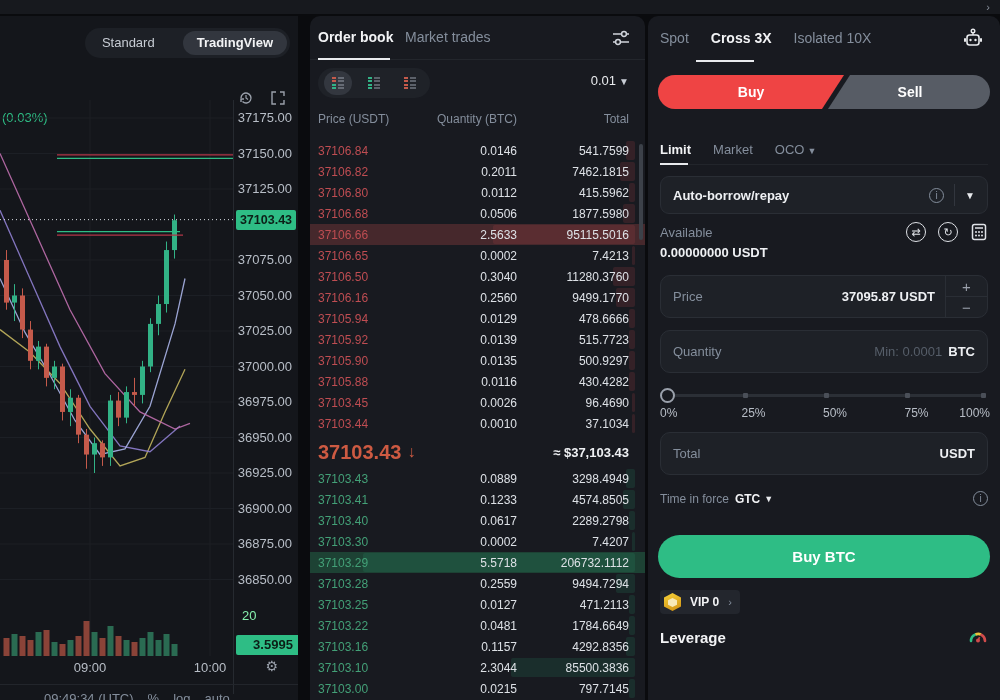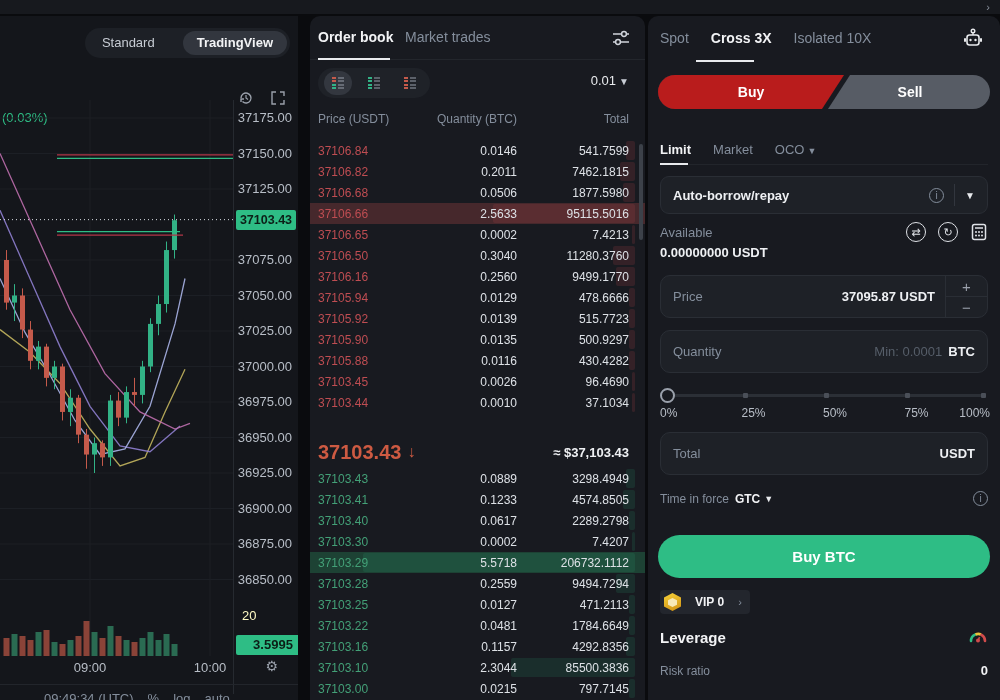--- a/index.html
+++ b/index.html
@@ -20,21 +20,21 @@
   .view-tabs { position:absolute; top:12px; right:8px; height:30px; background:#1d2026; border-radius:16px;
     display:flex; align-items:center; padding:3px; gap:14px; }
   .view-tab { font-size:13px; color:#c7ccd4; padding:0 14px; line-height:24px; border-radius:13px; cursor:default; }
   .view-tab.active { background:#32363e; color:#f2f3f5; font-weight:bold; }
   .chart-toolbar { position:absolute; top:74px; right:12px; display:flex; gap:16px; color:#9aa0ab; }
   .plot-wrap { position:absolute; left:0; top:84px; width:233px; height:571px; }
   .axis-col { position:absolute; left:233px; top:84px; width:65px; height:594px; border-left:1px solid #262a30; }
   .axis-tick { position:absolute; right:6px; font-size:13px; color:#b8bec7; height:16px; line-height:16px; }
   .price-badge { position:absolute; left:236px; width:60px; height:20px; background:#2ebd85; color:#0c1f17;
     font-size:12.5px; font-weight:bold; text-align:center; line-height:20px; border-radius:2px; }
-  .vol-tick { position:absolute; left:242px; top:592px; font-size:13px; color:#fef9c3; }
+  .vol-tick { position:absolute; left:242px; top:592px; font-size:13px; color:#86efac; }
   .vol-badge { position:absolute; left:236px; top:619px; width:74px; height:20px; background:#2ebd85; color:#0c1f17;
     font-size:13px; font-weight:bold; text-align:center; line-height:20px; border-radius:2px; }
   .change-label { position:absolute; left:2px; top:94px; font-size:13px; color:#2ebd85; }
   .time-axis { position:absolute; left:0; top:640px; width:298px; height:22px; }
   .time-tick { position:absolute; width:48px; text-align:center; font-size:13px; color:#b8bec7; top:4px; }
   .gear { position:absolute; right:20px; top:2px; color:#9aa0ab; font-size:14px; }
   .chart-bottom { position:absolute; left:0; top:668px; width:298px; border-top:1px solid #22252b; padding:6px 0 0 44px;
     font-size:13px; color:#848e9c; display:flex; gap:14px; }
 
   
@@ -72,21 +72,21 @@
   .ob-last .dir { font-size:16px; color:#cd5a42; margin-left:6px; }
   .ob-last .usd { margin-left:auto; font-size:13px; font-weight:bold; color:#eef0f3; }
   .ob-scroll { position:absolute; right:2px; top:128px; width:4px; height:96px; background:#3c4149; border-radius:2px; }
   .margin-tabs { position:absolute; left:12px; top:14px; display:flex; gap:22px; font-size:14px; }
   .mtab { color:#848e9c; } .mtab.active { color:#f2f3f5; font-weight:bold; }
   .mtab-underline { position:absolute; left:48px; top:44px; width:58px; height:2px; background:#e8eaed; }
   .bot-btn { position:absolute; right:14px; top:10px; color:#e8eaed; }
   .side-switch { position:absolute; left:10px; top:59px; width:332px; height:34px; background:#575c65; border-radius:17px; }
   .side-gap { position:absolute; left:0; top:0; width:192px; height:34px; background:#181a20;
     clip-path:polygon(0 0,100% 0,calc(100% - 22px) 100%,0 100%); border-radius:17px 0 0 17px; }
-  .side-buy { position:absolute; left:0; top:0; width:186px; height:34px; background:#b91c1c;
+  .side-buy { position:absolute; left:0; top:0; width:186px; height:34px; background:#ef4444;
     clip-path:polygon(0 0,100% 0,calc(100% - 22px) 100%,0 100%); border-radius:17px 0 0 17px;
     color:#fff; font-weight:bold; font-size:14px; text-align:center; line-height:34px; }
   .side-sell { position:absolute; right:0; top:0; width:160px; height:34px; color:#fff; font-weight:bold;
     font-size:14px; text-align:center; line-height:34px; }
   .otype-tabs { position:absolute; left:12px; top:119px; width:328px; height:30px; border-bottom:1px solid #22252b;
     display:flex; gap:22px; font-size:13px; align-items:center; }
   .otab { color:#848e9c; } .otab.active { color:#f2f3f5; font-weight:bold; }
   .otab .caret { font-size:9px; margin-left:3px; }
   .otab-underline { position:absolute; left:0; top:28px; width:28px; height:2px; background:#e8eaed; }
   .borrow-select { position:absolute; left:12px; top:160px; width:328px; height:38px; background:#1e2127;
@@ -123,21 +123,21 @@
   .slider-labels { position:absolute; left:12px; top:390px; width:330px; height:16px; font-size:12px; color:#b8bec7; }
   .slider-labels span { position:absolute; top:0; }
   .tif-row { position:absolute; left:12px; top:475px; width:328px; display:flex; align-items:center; font-size:12px; }
   .tif-row .lbl { color:#848e9c; }
   .tif-row .val { color:#f2f3f5; font-weight:bold; margin-left:6px; }
   .tif-row .caret { color:#e8eaed; font-size:9px; margin-left:4px; }
   .tif-row .info-i { margin-left:auto; }
   .submit-btn { position:absolute; left:10px; top:519px; width:332px; height:43px; background:#2ebd85; border:none;
     border-radius:22px; color:#fff; font-size:15px; font-weight:bold; font-family:inherit; }
   .vip-badge { position:absolute; left:12px; top:574px; height:24px; background:#23262d; border-radius:4px;
-    display:flex; align-items:center; padding:0 8px 0 4px; gap:14px; }
+    display:flex; align-items:center; padding:0 8px 0 4px; gap:9px; }
   .vip-badge .txt { font-size:12px; font-weight:bold; color:#f2f3f5; }
   .vip-badge .chev { color:#848e9c; font-size:11px; }
   .hexagon { width:17px; height:18px; background:linear-gradient(160deg,#f7d239,#cf8f12);
     clip-path:polygon(50% 0,100% 25%,100% 75%,50% 100%,0 75%,0 25%); position:relative; }
   .hexagon:after { content:""; position:absolute; left:4px; top:5px; width:9px; height:9px;
     background:#f7e9b8; clip-path:polygon(50% 0,100% 25%,100% 75%,50% 100%,0 75%,0 25%); }
   .lev-row { position:absolute; left:12px; top:612px; width:328px; display:flex; align-items:center; }
   .lev-row .lbl { font-size:15px; font-weight:bold; color:#f2f3f5; }
   .lev-row .gauge { margin-left:auto; }
   .risk-row { position:absolute; left:12px; top:647px; width:328px; display:flex; align-items:center; font-size:12px; }
@@ -360,20 +360,26 @@
         <span class="q">0.0146</span>
         <span class="t">541.7599</span>
       </div>
       <div class="ob-row ask">
         <div class="depth" style="width: 15.45px;"></div>
         <span class="p">37106.82</span>
         <span class="q">0.2011</span>
         <span class="t">7462.1815</span>
       </div>
       <div class="ob-row ask">
+        <div class="depth" style="width: 6.18px;"></div>
+        <span class="p">37106.80</span>
+        <span class="q">0.0112</span>
+        <span class="t">415.5962</span>
+      </div>
+      <div class="ob-row ask">
         <div class="depth" style="width: 12.36px;"></div>
         <span class="p">37106.68</span>
         <span class="q">0.0506</span>
         <span class="t">1877.5980</span>
       </div>
       <div class="ob-row ask flash">
         <div class="depth" style="width: 142.14px;"></div>
         <span class="p">37106.66</span>
         <span class="q">2.5633</span>
         <span class="t">95115.5016</span>
@@ -630,17 +636,13 @@
       <svg class="icon" width="20" height="18" viewBox="0 0 20 18">
         <path d="M3 13a7 7 0 0 1 4-6.3" fill="none" stroke="#2ebd85" stroke-width="2.6" stroke-linecap="round"></path>
         <path d="M7.5 6.5a7 7 0 0 1 5.5 0" fill="none" stroke="#e8c23a" stroke-width="2.6"></path>
         <path d="M13.5 6.9a7 7 0 0 1 3.5 6.1" fill="none" stroke="#d04b4b" stroke-width="2.6" stroke-linecap="round"></path>
         <circle cx="10" cy="12.5" r="2" fill="#d04b4b"></circle>
         <path d="M10 12.5l1.6-3.4" stroke="#d04b4b" stroke-width="1.6"></path>
       </svg>
     </span>
   </div>
 
-  <div class="risk-row">
-    <span class="lbl">Risk ratio</span>
-    <span class="val">0</span>
-  </div>
 </div>
 
 </body></html>

